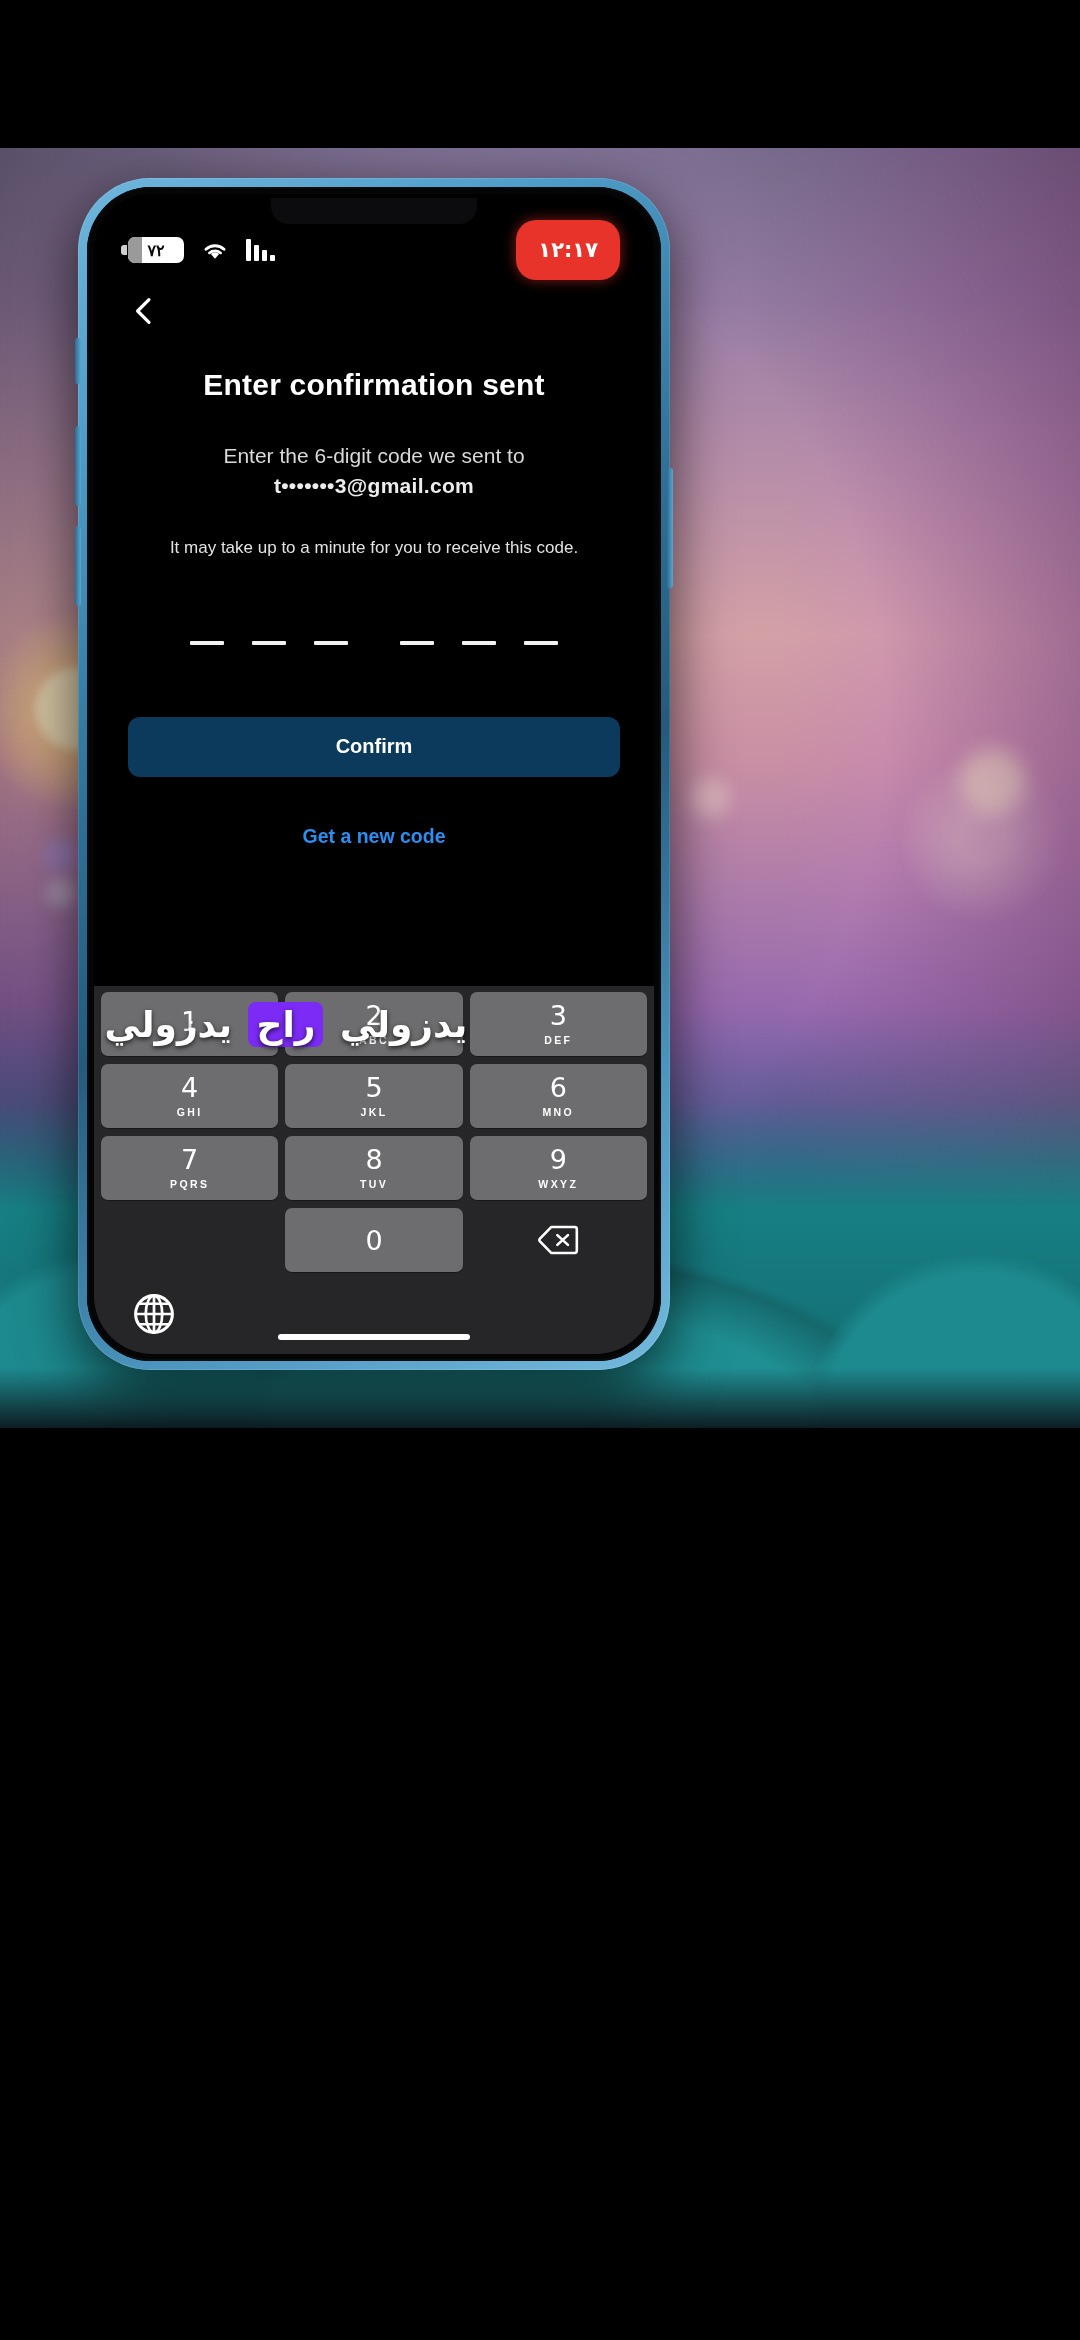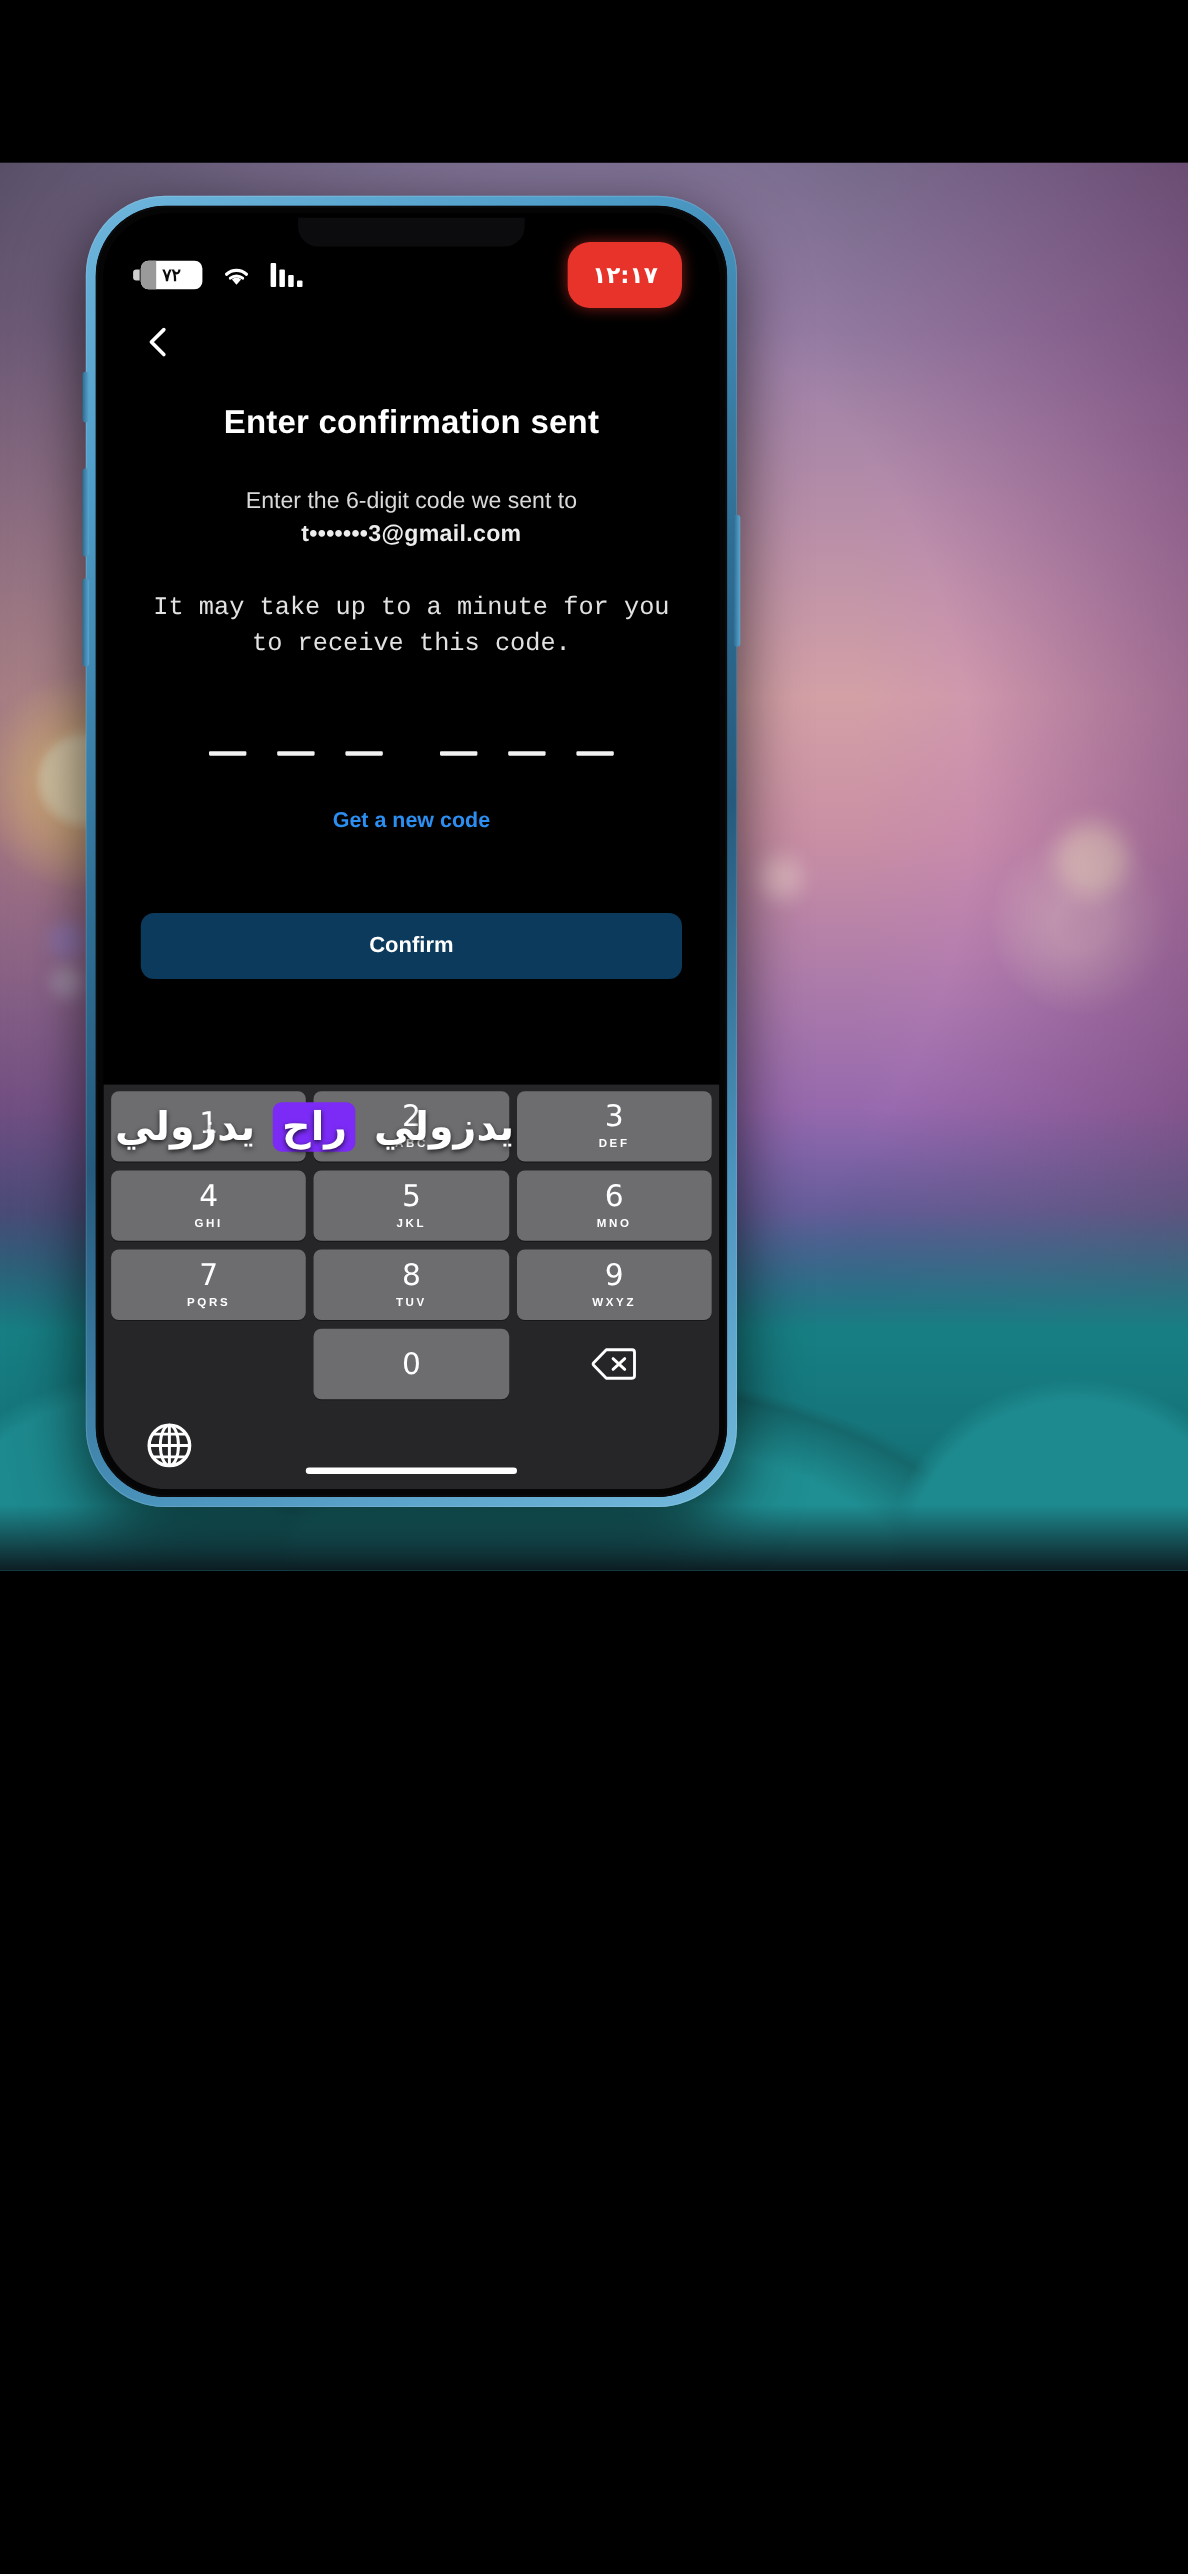--- a/index.html
+++ b/index.html
@@ -115,21 +115,21 @@
 
   
   #app { position:absolute; inset:0; background:#000; z-index:10; }
   #backbar { position:absolute; top:82px; left:0; width:100%; height:70px; display:flex; align-items:center; padding-left:26px; }
   #backbtn { width:48px; height:48px; display:flex; align-items:center; justify-content:center; cursor:pointer; }
 
   #content { position:absolute; top:150px; left:0; width:100%; padding:0 34px; text-align:center; }
   .title { color:#fff; font-size:30px; font-weight:700; letter-spacing:.2px; margin-top:24px; }
   .sub1 { color:#d9d9d9; font-size:21px; margin-top:39px; line-height:1.45; }
   .sub1 .email { display:block; font-weight:700; color:#ededed; letter-spacing:.3px; }
-  .sub2 { color:#e2e2e2; font-size:23px; margin-top:34px; line-height:1.45;font-family:Liberation Mono, monospace; }
+  .sub2 { color:#e2e2e2; font-size:17px; margin-top:34px; line-height:1.45; }
 
   
   #codeRow { display:flex; justify-content:center; align-items:flex-end; margin-top:80px; gap:0; }
   .dash { width:34px; height:4px; background:#f2f2f2; border-radius:1px; }
   .dash-gap { width:28px; }
   .dash-gap-big { width:52px; }
 
   
   #confirm {
     margin:72px auto 0 auto; width:100%; max-width:524px; height:60px;
@@ -265,25 +265,25 @@
               <span class="dash-gap"></span>
               <span class="dash"></span>
               <span class="dash-gap-big"></span>
               <span class="dash"></span>
               <span class="dash-gap"></span>
               <span class="dash"></span>
               <span class="dash-gap"></span>
               <span class="dash"></span>
             </div>
 
-            <div id="newcode">Get a new code</div>
-
             <div id="confirm">
               <span>Confirm</span>
             </div>
+
+            <div id="newcode">Get a new code</div>
           </div>
 
           <div id="keyboard">
 
             <div class="krow">
               <div class="key">
                 <span class="num">1</span>
                 <span class="letters"></span>
               </div>
               <div class="key">

